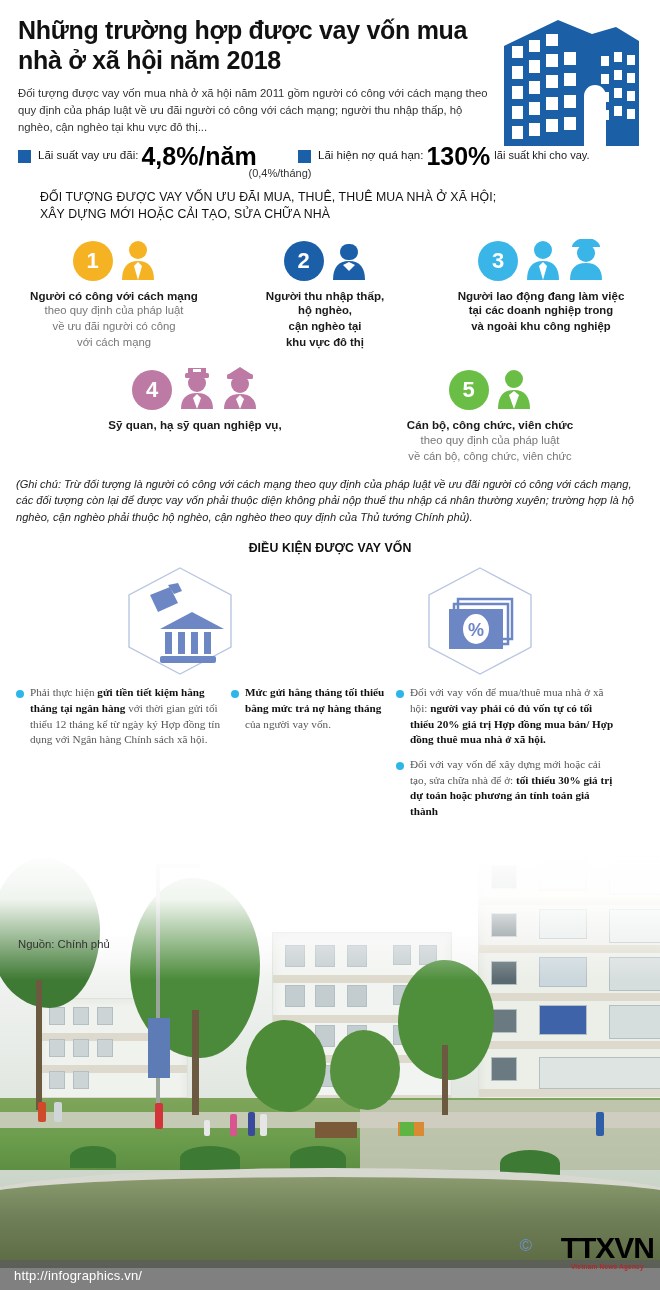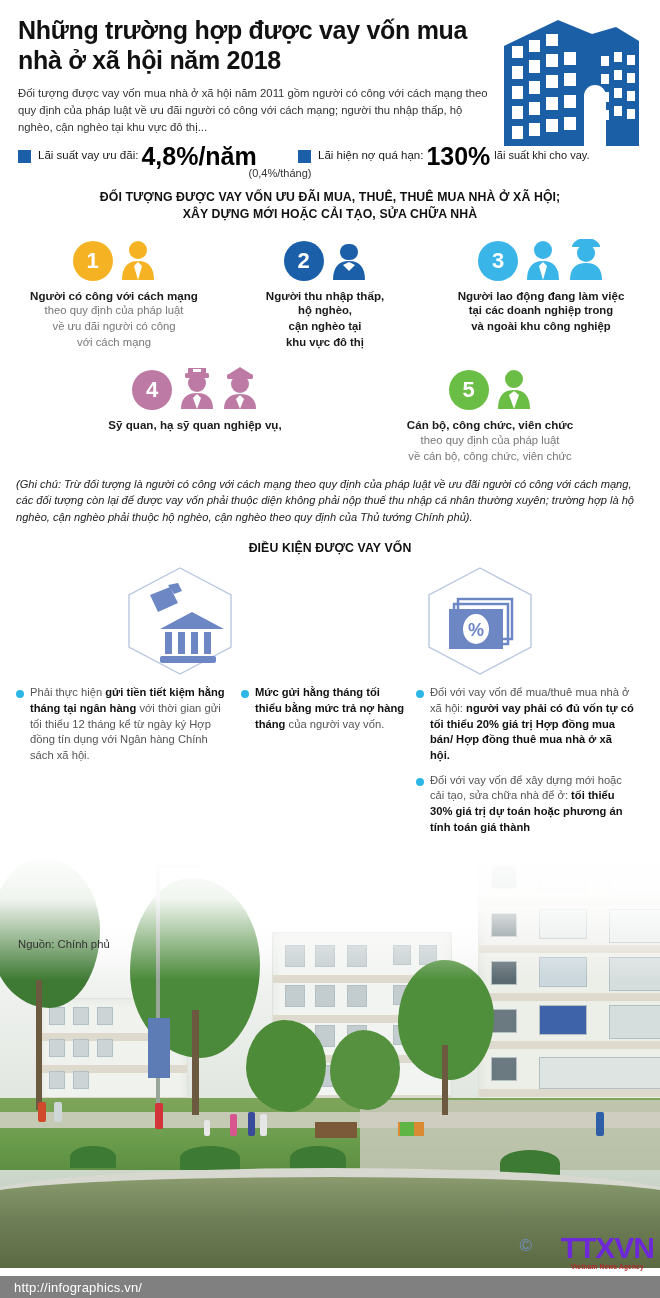--- a/index.html
+++ b/index.html
@@ -47,21 +47,21 @@
   .rate-label { font-size: 11.5px; color: #1a1a1a; line-height: 1.25; padding-top: 4px; }
   .rate-big { font-size: 25px; font-weight: bold; color: #000; line-height: 1; margin-left: 3px; }
   .rate-after { font-size: 11px; color: #1a1a1a; margin-left: 4px; padding-top: 5px; }
   .rate-paren {
     font-size: 11px; color: #333; text-align: center;
     width: 300px; margin-left: 130px; margin-top: -2px;
   }
 
   
   .sec-heading {
-    text-align: center; font-size: 12.3px; font-weight: bold;
+    text-align: left; font-size: 12.3px; font-weight: normal;
     color: #111; line-height: 1.35; margin-top: 10px; padding: 0 40px;
     letter-spacing: 0.1px;
   }
   .sec-heading2 {
     text-align: center; font-size: 12.3px; font-weight: bold;
     color: #111; margin-top: 16px; letter-spacing: 0.1px;
   }
 
   
   .groups-top {
@@ -101,21 +101,21 @@
 
   
   .hex-row {
     display: flex; justify-content: space-around;
     padding: 10px 30px 0 30px;
   }
   .hexwrap { width: 120px; height: 112px; }
 
   
   .cond-row {
-    display: flex; padding: 8px 16px 0 16px; gap: 10px;
+    display: flex; padding: 8px 16px 0 16px;  font-family: Liberation Serif, serif;
   }
   .cond-col { width: 33%; }
   .bullet-item { display: flex; align-items: flex-start; margin-bottom: 9px; }
   .dot {
     width: 8px; height: 8px; border-radius: 50%; background: #2eb6e8;
     margin-top: 5px; margin-right: 6px; flex: 0 0 auto;
   }
   .bullet-text { font-size: 11.2px; line-height: 1.4; color: #555555; }
   .bullet-text b { color: #111111; font-weight: bold; }
 
@@ -164,34 +164,34 @@
   .pond {
     position: absolute; left: -20px; width: 700px;
     background: linear-gradient(#8b9b6f, #6f7f57 40%, #58663f);
     border-top: 9px solid #d7d8cf;
     border-radius: 50% 50% 0 0 / 26% 26% 0 0;
   }
   .person { position: absolute; border-radius: 2px; }
 
   
   .footer {
-    position: absolute; left: 0; bottom: 0; width: 660px; height: 22px;
+    position: absolute; left: 0; bottom: 8px; width: 660px; height: 30px;
     background: rgba(92,92,92,0.78); z-index: 20;
     display: flex; align-items: center;
   }
   .footer-url {
     color: #ffffff; font-size: 13px; padding-left: 14px;
     letter-spacing: 0.2px;
   }
   .ttxvn {
     position: absolute; right: 6px; bottom: 28px; z-index: 21;
     text-align: center; line-height: 1;
   }
   .ttxvn .mark {
-    font-size: 30px; font-weight: bold; color: #6d28d9;
+    font-size: 30px; font-weight: bold; color: #000000;
     letter-spacing: -1px; font-family: "Liberation Sans", sans-serif;
   }
   .ttxvn .agency {
     font-size: 6.5px; color: #b02a2a; font-weight: bold; margin-top: 1px;
     letter-spacing: 0.2px;
   }
   .copy {
     position: absolute; right: 128px; bottom: 42px; z-index: 21;
     color: #6f8fc0; font-size: 17px;
   }

